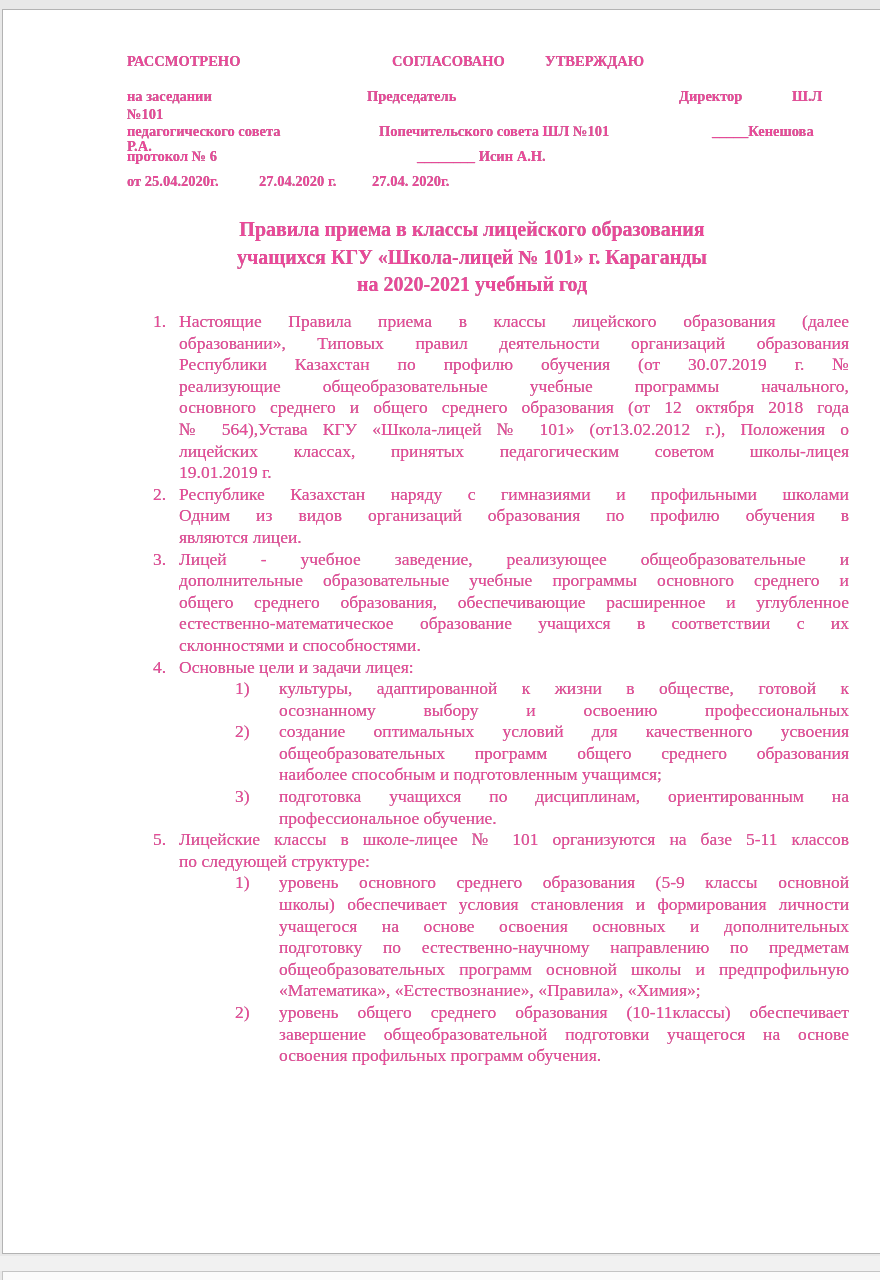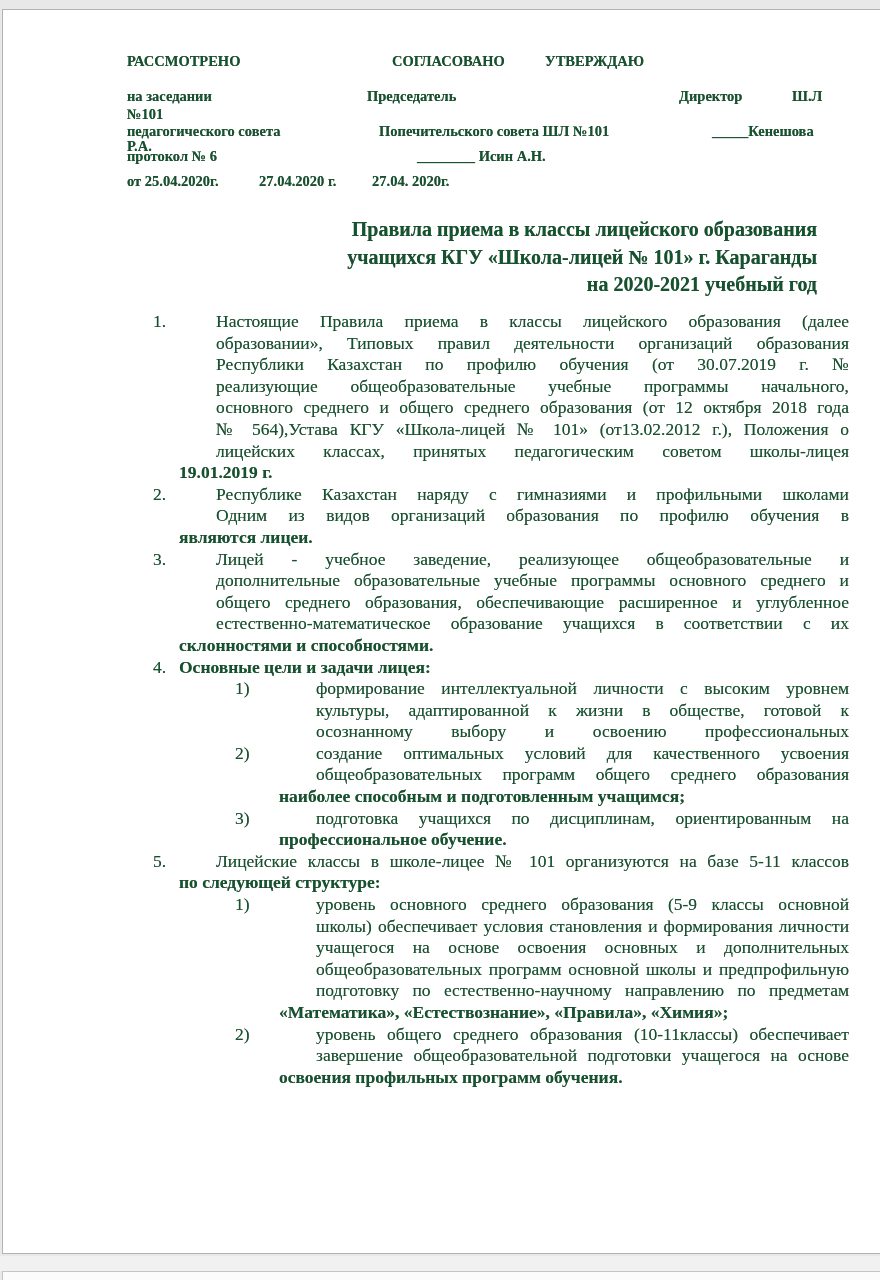--- a/index.html
+++ b/index.html
@@ -15,21 +15,21 @@
     font-family: "Liberation Serif", "DejaVu Serif", serif;
   }
   .page {
     position: absolute;
     left: 2px; top: 9px;
     width: 878px; height: 1245px;
     box-sizing: border-box;
     background: #ffffff;
     border: 1px solid #b3b3b3;
     border-right: none;
-    color: #14532d;
+    color: #ec4899;
   }
   .page-gap {
     position: absolute;
     left: 0; top: 1256px;
     width: 880px; height: 15px;
     background: #f1f1f1;
   }
   .next-page {
     position: absolute;
     left: 2px; top: 1271px;
@@ -64,41 +64,41 @@
   .x-direktor    { left: 676px; }
   .x-shl         { left: 789px; }
   .x-keneshova   { left: 709px; }
   .x-date1       { left: 256px; }
   .x-date2       { left: 369px; }
   
   .doc-title {
     position: absolute;
     left: 124px; top: 206px;
     width: 690px;
-    text-align: right;
+    text-align: center;
     font-weight: bold;
     font-size: 20px;
     line-height: 27.5px;
     text-shadow: 0 0 0.5px rgba(0,0,0,.5);
   }
   
   .doc-body {
     position: absolute;
     left: 124px; top: 301px;
     width: 722px;
     font-size: 17.5px;
     line-height: 21.6px;
     text-shadow: 0 0 0.4px rgba(0,0,0,.45);
   }
   .li  { position: relative; padding-left: 52px; }
   .li > .num  { position: absolute; left: 26px; top: 0; }
   .sli { position: relative; padding-left: 152px; }
   .sli > .num { position: absolute; left: 108px; top: 0; }
-  .jl { text-align: justify; text-align-last: justify; margin-left: 37px; }
-  .ll { text-align: left; font-weight: bold; }
+  .jl { text-align: justify; text-align-last: justify; }
+  .ll { text-align: left; }
 </style>
 </head>
 <body>
 
 <div class="stage">
   <div class="page">
 
     <div class="hdr">
       <span class="p-r1 p-c1">РАССМОТРЕНО</span>
       <span class="p-r1 x-soglasovano">СОГЛАСОВАНО</span>
@@ -161,21 +161,20 @@
         <div class="ll">склонностями и способностями.</div>
       </div>
 
       <div class="li">
         <span class="num">4.</span>
         <div class="ll">Основные цели и задачи лицея:</div>
       </div>
 
       <div class="sli">
         <span class="num">1)</span>
-        <div class="jl">формирование интеллектуальной личности с высоким уровнем</div>
         <div class="jl">культуры, адаптированной к жизни в обществе, готовой к</div>
         <div class="jl">осознанному выбору и освоению профессиональных</div>
       </div>
 
       <div class="sli">
         <span class="num">2)</span>
         <div class="jl">создание оптимальных условий для качественного усвоения</div>
         <div class="jl">общеобразовательных программ общего среднего образования</div>
         <div class="ll">наиболее способным и подготовленным учащимся;</div>
       </div>
@@ -190,22 +189,22 @@
         <span class="num">5.</span>
         <div class="jl">Лицейские классы в школе-лицее № 101 организуются на базе 5-11 классов</div>
         <div class="ll">по следующей структуре:</div>
       </div>
 
       <div class="sli">
         <span class="num">1)</span>
         <div class="jl">уровень основного среднего образования (5-9 классы основной</div>
         <div class="jl">школы) обеспечивает условия становления и формирования личности</div>
         <div class="jl">учащегося на основе освоения основных и дополнительных</div>
+        <div class="jl">подготовку по естественно-научному направлению по предметам</div>
         <div class="jl">общеобразовательных программ основной школы и предпрофильную</div>
-        <div class="jl">подготовку по естественно-научному направлению по предметам</div>
         <div class="ll">«Математика», «Естествознание», «Правила», «Химия»;</div>
       </div>
 
       <div class="sli">
         <span class="num">2)</span>
         <div class="jl">уровень общего среднего образования (10-11классы) обеспечивает</div>
         <div class="jl">завершение общеобразовательной подготовки учащегося на основе</div>
         <div class="ll">освоения профильных программ обучения.</div>
       </div>
 

